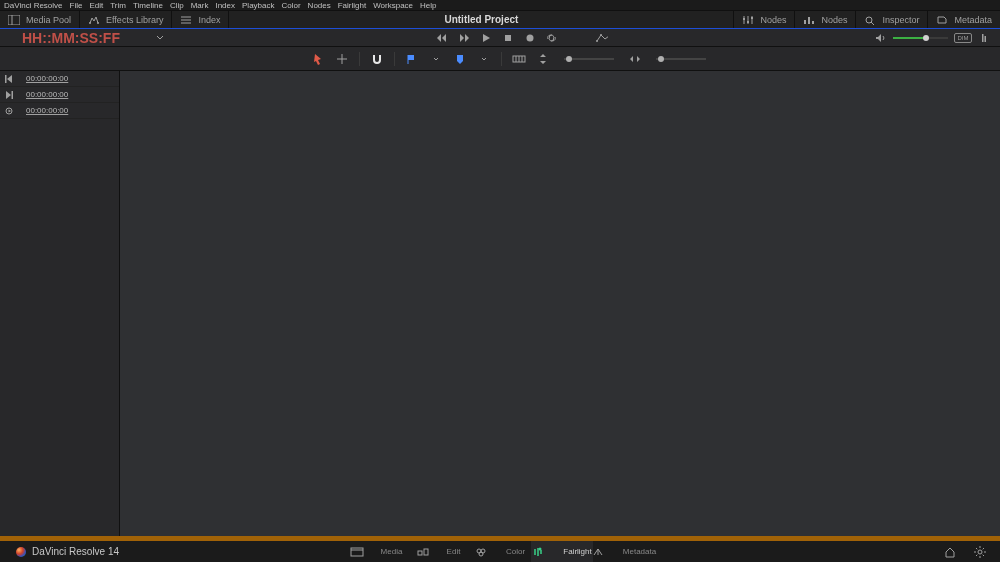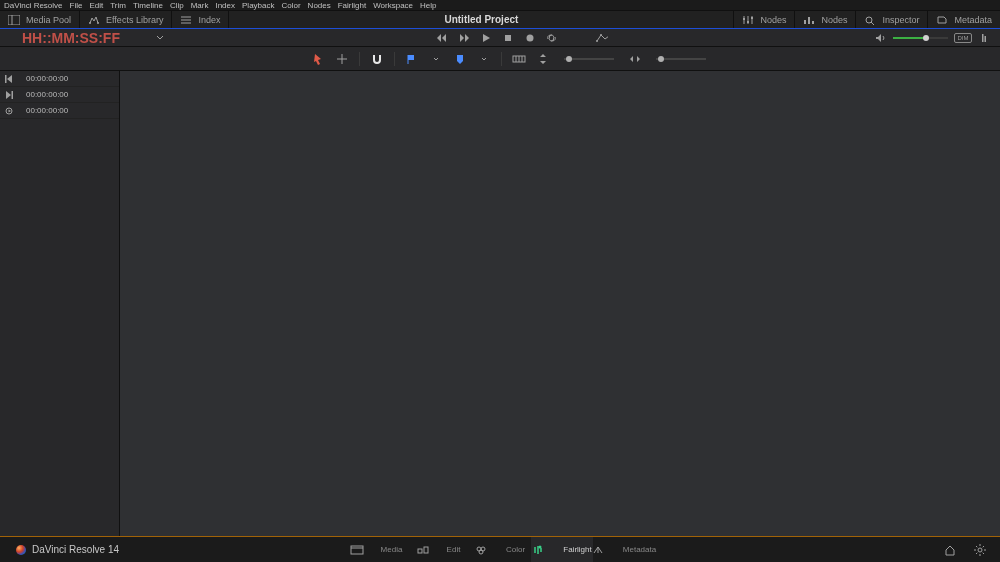--- a/index.html
+++ b/index.html
@@ -32,28 +32,28 @@
 .toolrow { height: 24px; background: #28282a; display: flex; align-items: center; border-bottom: 1px solid #101010; }
 .toolrow .left-gap { width: 168px; }
 .toolrow .center { flex: 1; display: flex; align-items: center; justify-content: center; gap: 10px; }
 .toolrow .vsep { width: 1px; height: 14px; background: #3a3a3a; }
 .tl-icon { width: 14px; height: 14px; display:flex; align-items:center; justify-content:center; }
 .zoom-slider { width: 50px; height: 2px; background: #444; position: relative; margin: 0 4px;}
 .zoom-slider .thumb { position: absolute; top: -2px; left: 2px; width: 6px; height: 6px; border-radius: 50%; background: #b0b0b0; }
 .zoom-slider.two .thumb { left: 2px; }
 
 
-.main { display: flex; height: calc(562px - 10px - 19px - 18px - 24px - 26px); }
+.main { display: flex; height: calc(562px - 10px - 19px - 18px - 24px - 26px); text-decoration: underline; }
 .left-panel { width: 120px; background: #28282a; border-right: 1px solid #101010; }
 .left-panel .row { height: 16px; display: flex; align-items: center; padding-left: 4px; gap: 12px; font-size: 8px; color: #bbb; border-bottom: 1px solid #222; }
 .left-panel .row .ricon { width: 10px; height: 10px; display:flex; align-items:center; justify-content:center;}
 .timeline { flex: 1; background: #2f3033; }
 
 
-.bottom { height: 26px; background: #1b1b1b; display: flex; align-items: center; border-top: 1px solid #a16207; }
+.bottom { height: 26px; background: #1b1b1b; display: flex; align-items: center; border-top: 5px solid #a16207; }
 .bottom .brand { display: flex; align-items: center; gap: 6px; padding-left: 16px; font-size: 10px; color: #c8c8c8; width: 340px;}
 .brand-dot { width: 10px; height: 10px; border-radius: 50%; background: radial-gradient(circle at 30% 30%, #ffb060, #d04028 40%, #3050c0 70%, #40c060 100%); }
 .tabs { flex: 1; display: flex; align-items: stretch; justify-content: center; height: 100%; }
 .tab { width: 62px; display: flex; flex-direction: row; align-items: center; justify-content: center; gap: 19px; font-size: 8px; color: #888; cursor:pointer; }
 .tab.active { background: #28282a; color: #d0d0d0; }
 .tab .ticon { width: 12px; height: 10px; }
 .bottom .right { width: 340px; display:flex; align-items:center; justify-content:flex-end; gap: 18px; padding-right: 14px;}
 .bottom .right .bicon { width: 12px; height: 12px; }
 
 svg { display:block; }

